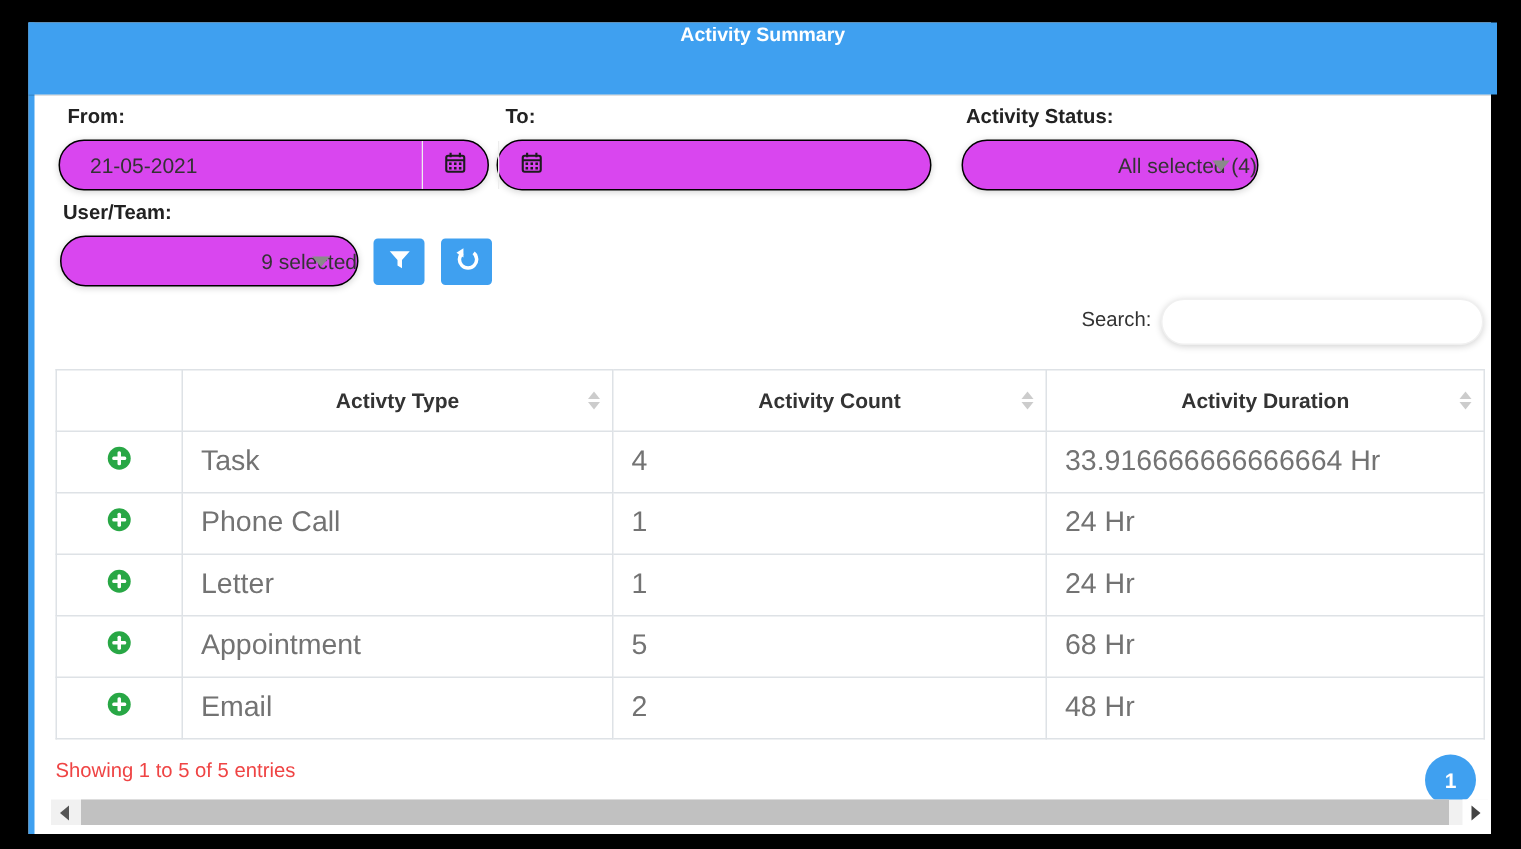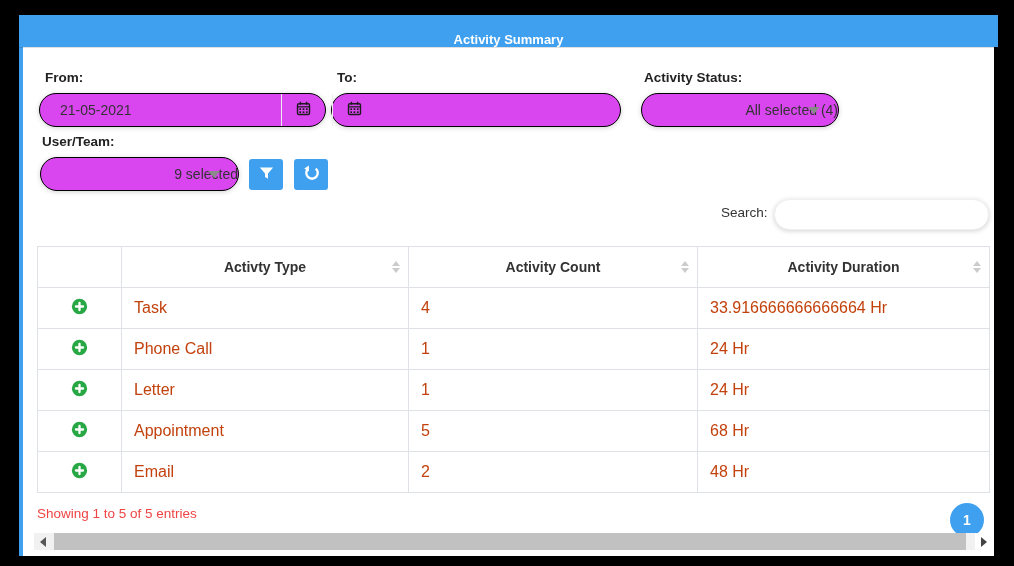--- a/index.html
+++ b/index.html
@@ -6,23 +6,23 @@
   html,body { background:#000; }
   body { font-family:"Liberation Sans", sans-serif; }
   .stage {
     position:relative; width:1014px; height:566px; background:#000; overflow:hidden;
   }
   .card {
     position:absolute; left:19px; top:15px; width:975px; height:541px;
     background:#fff; border-left:4px solid var(--accent,#3fa0f0);
   }
   .titlebar {
-    position:absolute; left:-4px; top:0; width:979px; height:32px;
+    position:absolute; left:-4px; top:0; width:979px; height:48px;
     background:var(--accent,#3fa0f0);
-    display:flex; align-items:flex-end; justify-content:center;
+    display:flex; align-items:flex-start; justify-content:center;
     color:#fff; font-weight:bold; font-size:13px;
     box-shadow:0 1px 0 rgba(0,0,0,0.12);
   }
   .lbl { position:absolute; font-size:13.5px; font-weight:bold; color:#222; white-space:nowrap; }
   .pill {
     position:absolute; background:#d946ef; border:1px solid #000000; border-radius:17px;
     box-shadow:0 1px 5px rgba(0,0,0,0.18); font-size:14px; color:#333;
     display:flex; align-items:center;
   }
   .date-input {
@@ -52,21 +52,21 @@
     font-family:"Liberation Sans", sans-serif; font-size:14px; color:#333; padding:0 14px;
   }
   table.data {
     position:absolute; left:14px; top:231px; width:952px;
     border-collapse:collapse; table-layout:fixed;
   }
   table.data th, table.data td { border:1px solid var(--tborder,#dee2e6); height:41px; }
   table.data th {
     font-size:14px; font-weight:bold; color:#333; text-align:center; position:relative;
   }
-  table.data td { font-size:16px; color:#c2410c; text-align:left; padding-left:12px; }
+  table.data td { font-size:19px; color:#737373; text-align:left; padding-left:12px; }
   table.data td.expand-cell { text-align:center; padding-left:0; }
   .sort-arrows {
     position:absolute; right:8px; top:50%; transform:translateY(-50%);
     display:flex; flex-direction:column; gap:2px;
   }
   .sort-arrows .up {
     width:0; height:0; border-left:4px solid transparent; border-right:4px solid transparent;
     border-bottom:5px solid #cccccc;
   }
   .sort-arrows .down {

